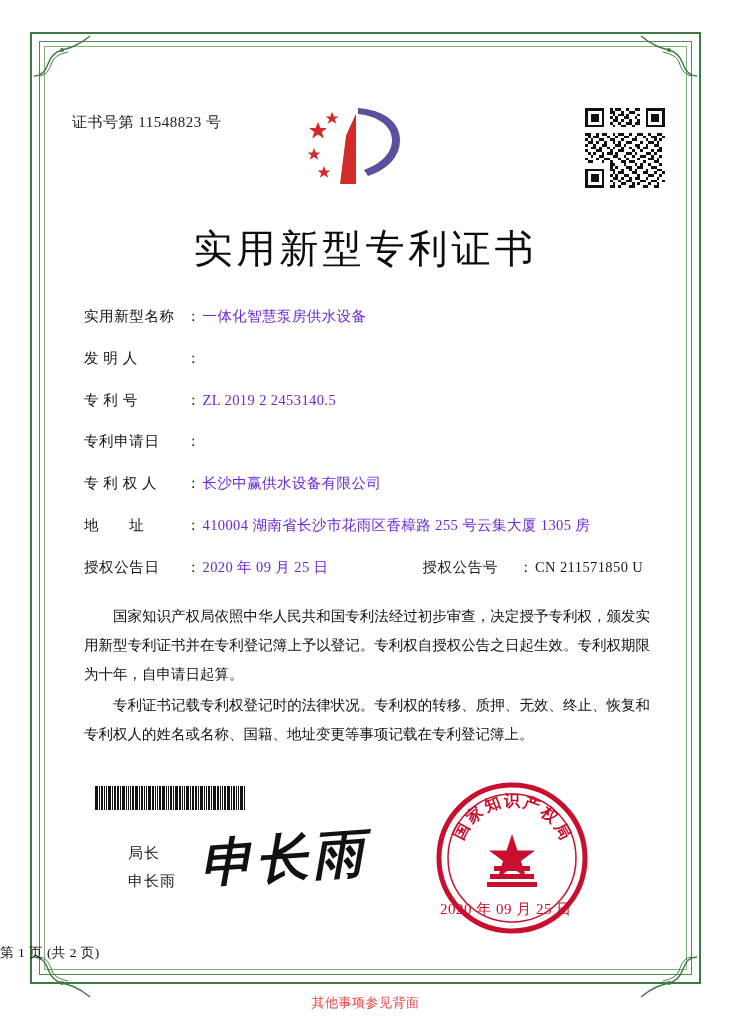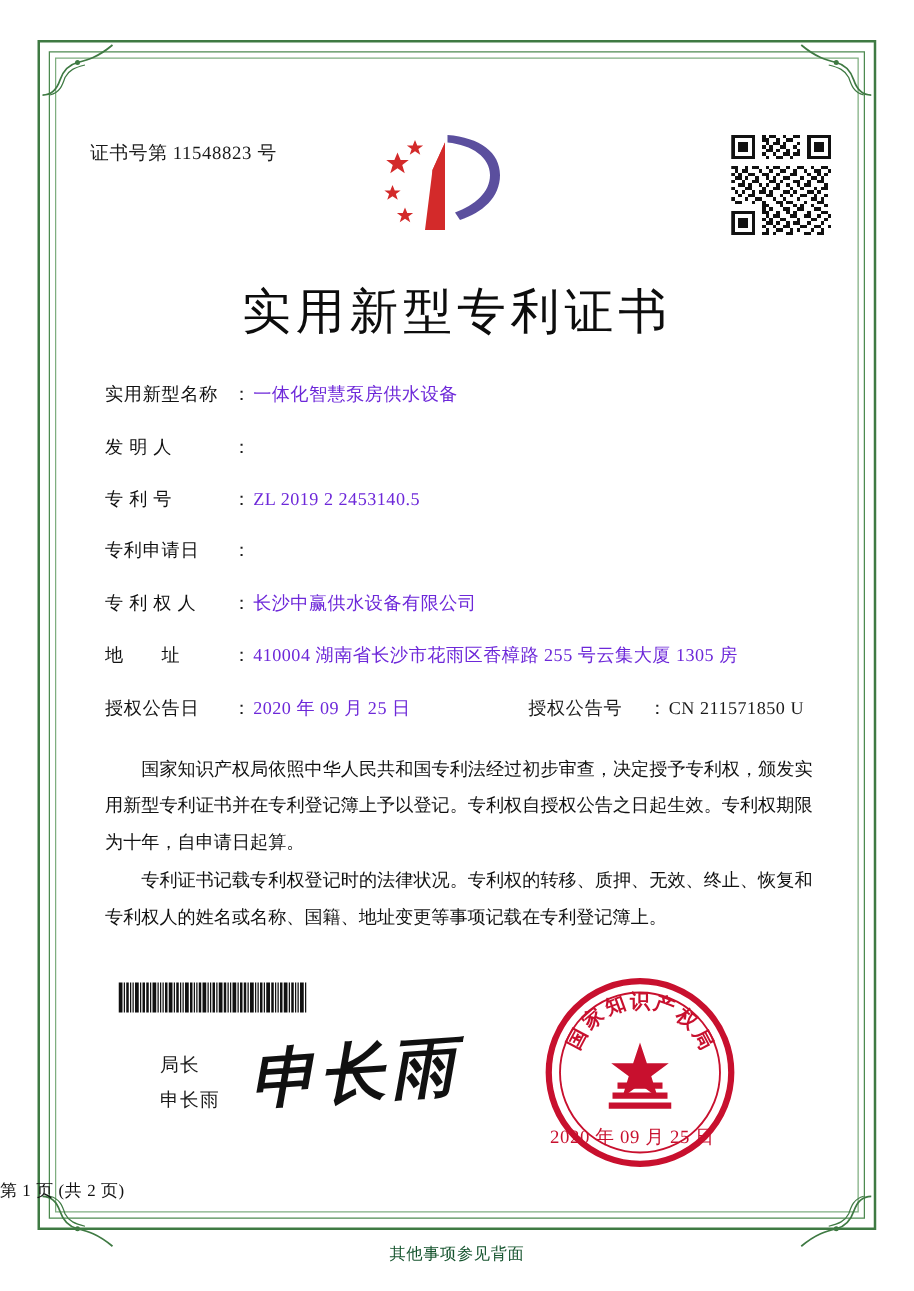--- a/index.html
+++ b/index.html
@@ -217,21 +217,21 @@
     letter-spacing: 0.5px;
     color: #111;
   }
   .footnote {
     position: absolute;
     left: 0; right: 0;
     top: 994px;
     text-align: center;
     font-size: 13px;
     letter-spacing: 0.5px;
-    color: #14532d;
+    color: #ef4444;
   }
 </style>
 </head>
 <body>
 
 <div class="page">
 
   <div class="border-outer"></div>
   <div class="border-inner"></div>
   <div class="border-hair"></div>

